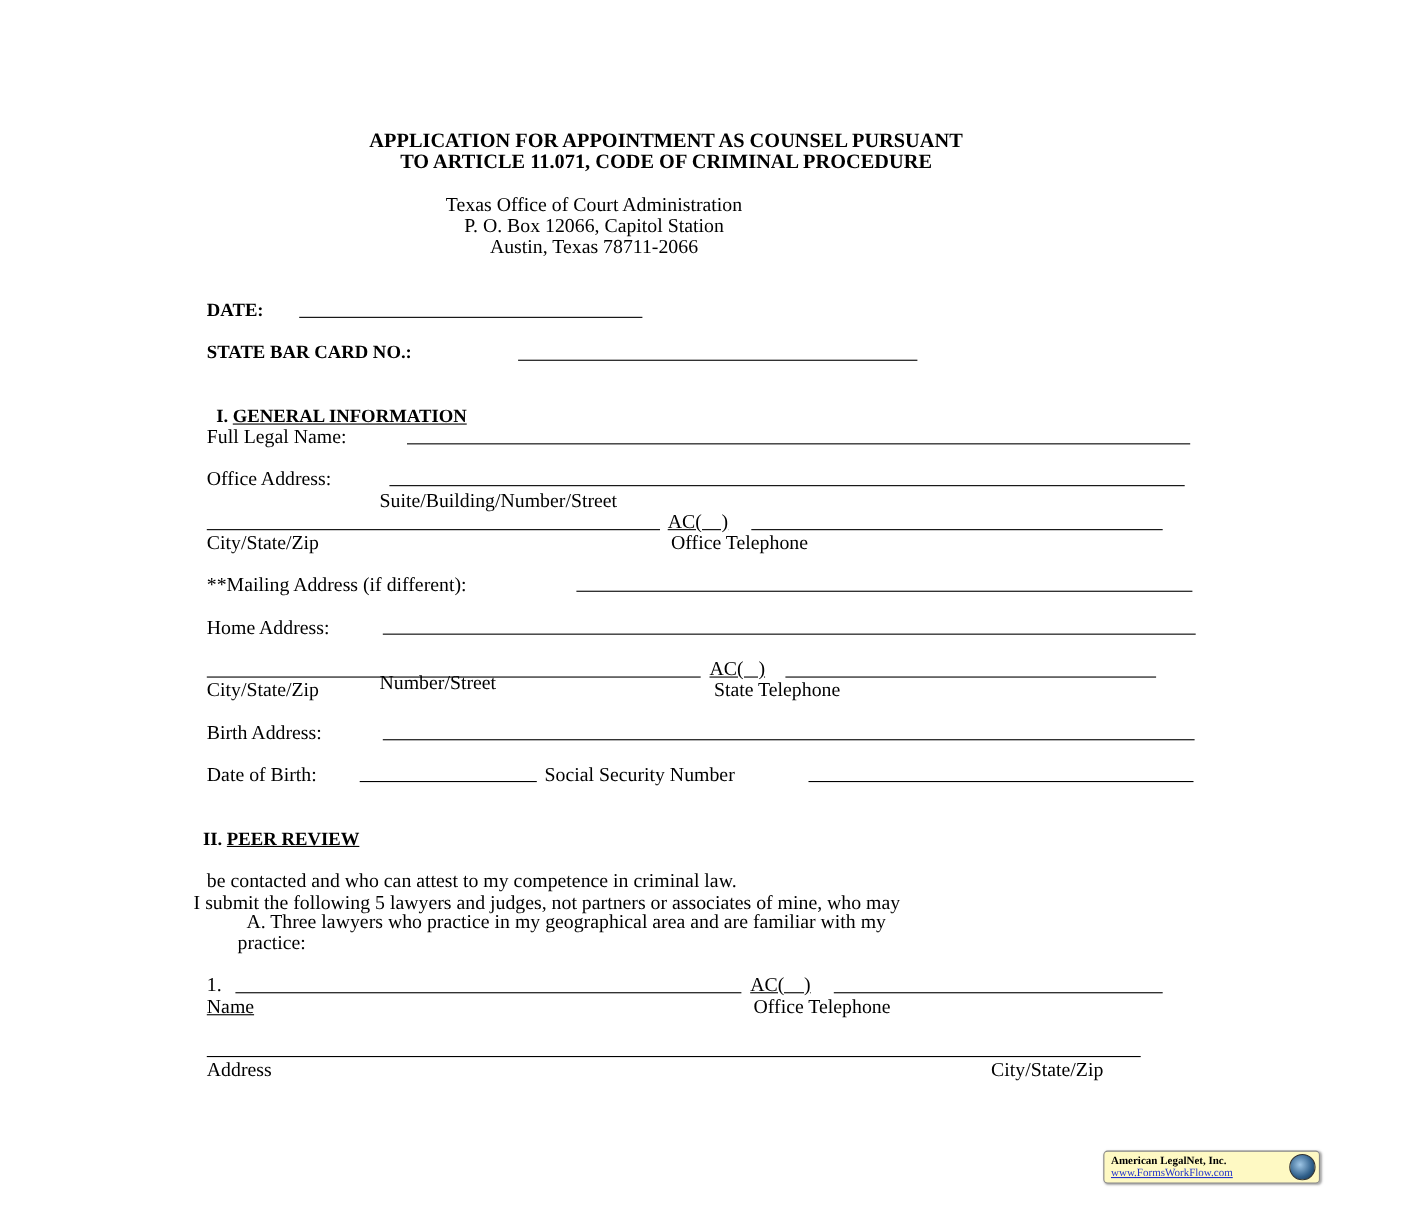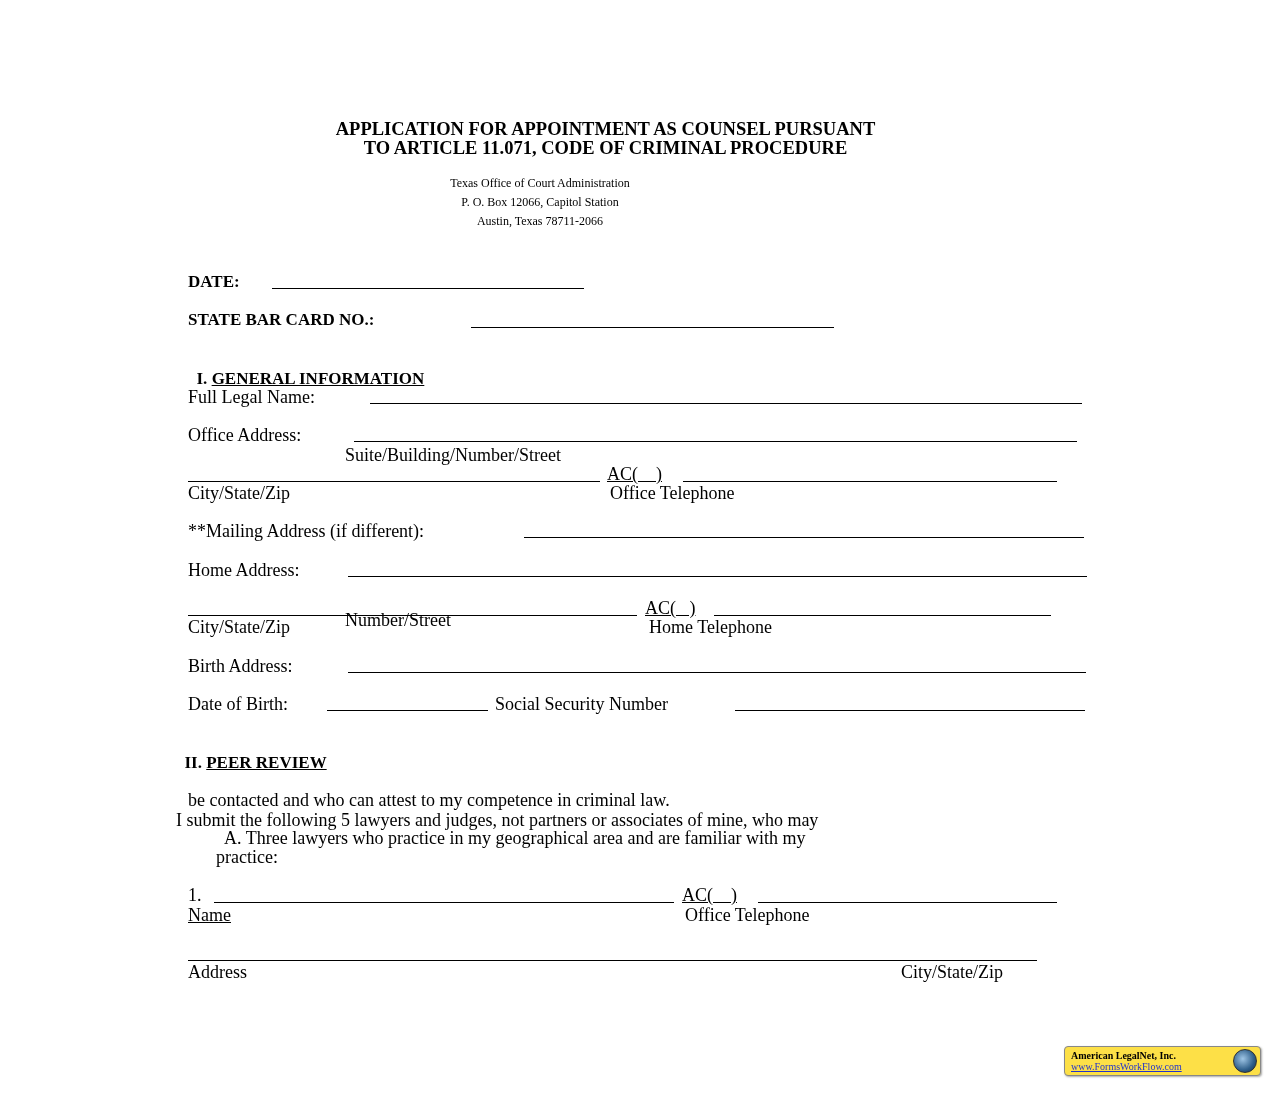--- a/index.html
+++ b/index.html
@@ -1,27 +1,27 @@
 <!DOCTYPE html>
 <html><head>
 <meta charset="utf-8">
 <style>
   html, body { margin:0; padding:0; background:#ffffff; }
   body { width:1275px; height:1100px; position:relative; overflow:hidden;
          font-family:"Liberation Serif", "DejaVu Serif", serif; color:#000; }
   .abs { position:absolute; white-space:pre; }
   .title { font-weight:bold; font-size:18.5px; text-align:center; left:0; width:1211px; }
-  .center { font-size:12px; text-align:center; left:0; width:1080px; }
+  .center { font-size:18px; text-align:center; left:0; width:1080px; }
   .f { font-size:18px; }
   .b { font-weight:bold; font-size:17px; }
   .u { text-decoration:underline; }
   .blank { position:absolute; border-bottom:1.3px solid #000; height:0; }
   .ac { text-decoration:underline; }
-  .logo { position:absolute; left:1064px; top:1046px; width:195px; height:28px;
-          border:1px solid #888; border-radius:4px; background:#fde047; box-shadow:1px 1px 2px #aaa; }
+  .logo { position:absolute; left:1003px; top:1046px; width:195px; height:28px;
+          border:1px solid #888; border-radius:4px; background:#fef9c3; box-shadow:1px 1px 2px #aaa; }
   .logo .name { position:absolute; left:6px; top:3px; font-size:10px; font-weight:bold; font-family:"Liberation Serif", serif; }
   .logo .url { position:absolute; left:6px; top:14px; font-size:10px; color:#2233cc; text-decoration:underline; font-family:"Liberation Serif", serif; }
   .logo .globe { position:absolute; right:3px; top:2px; width:22px; height:22px; border-radius:50%;
           background:radial-gradient(circle at 40% 40%, #9fc6e6, #2f5f8a 60%, #112a44); border:1px solid #333; }
 </style>
 </head>
 <body>
 
 <div class="abs title" style="top:119px;">APPLICATION FOR APPOINTMENT AS COUNSEL PURSUANT</div>
 <div class="abs title" style="top:138px;">TO ARTICLE 11.071, CODE OF CRIMINAL PROCEDURE</div>
@@ -56,21 +56,21 @@
 <div class="blank" style="left:524px; top:537px; width:560px;"></div>
 
 <div class="abs f" style="left:188px; top:560px;">Home Address:</div>
 <div class="blank" style="left:348px; top:576px; width:739px;"></div>
 <div class="abs f" style="left:345px; top:579px;margin-top:31px;">Number/Street</div>
 
 <div class="blank" style="left:188px; top:615px; width:449px;"></div>
 <div class="abs f ac" style="left:645px; top:598px;">AC(   )</div>
 <div class="blank" style="left:714px; top:615px; width:337px;"></div>
 <div class="abs f" style="left:188px; top:617px;">City/State/Zip</div>
-<div class="abs f" style="left:649px; top:617px;">Home Telephone</div>
+<div class="abs f" style="left:649px; top:617px;">State Telephone</div>
 
 <div class="abs f" style="left:188px; top:656px;">Birth Address:</div>
 <div class="blank" style="left:348px; top:672px; width:738px;"></div>
 
 <div class="abs f" style="left:188px; top:694px;">Date of Birth:</div>
 <div class="blank" style="left:327px; top:710px; width:161px;"></div>
 <div class="abs f" style="left:495px; top:694px;">Social Security Number</div>
 <div class="blank" style="left:735px; top:710px; width:350px;"></div>
 
 <div class="abs b" style="left:176px; top:733px;">

